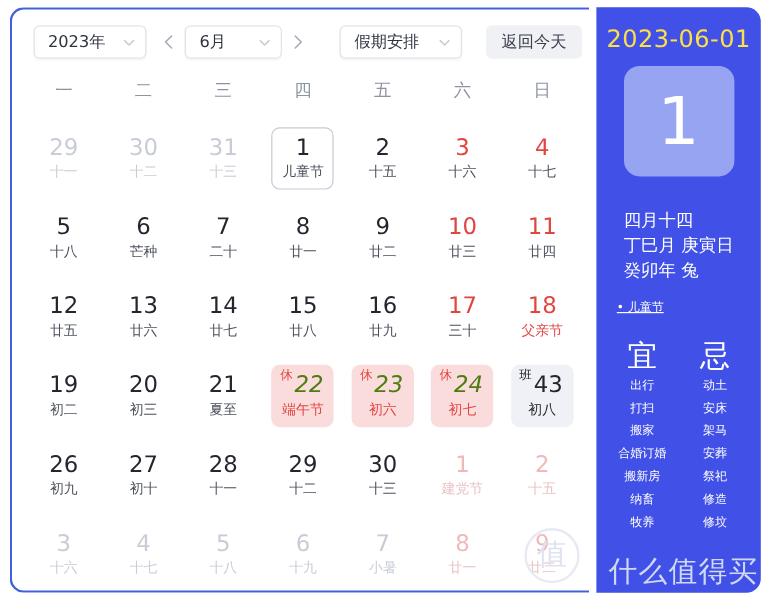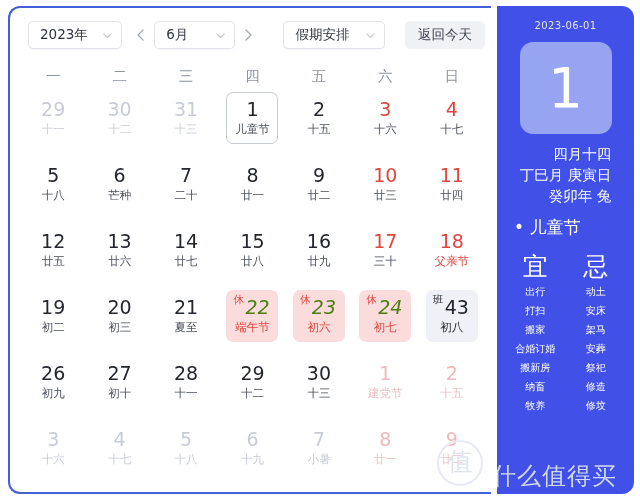--- a/index.html
+++ b/index.html
@@ -130,21 +130,21 @@
   .grid {
     display: grid;
     grid-template-columns: repeat(7, 1fr);
     grid-template-rows: repeat(6, 1fr);
     flex: 1 1 auto;
     margin-top: 4px;
   }
   .cell {
     position: relative;
     display: flex;
-    align-items: flex-start;
+    align-items: flex-end;
     justify-content: center;
   }
   .cell-inner {
     position: relative;
     width: 52px;
     height: 52px;
     box-sizing: border-box;
     border-radius: 7px;
     display: flex;
     flex-direction: column;
@@ -232,61 +232,62 @@
     background: #4150e6;
     border-radius: 0 12px 12px 0;
     color: #ffffff;
     padding: 14px 8px 8px 8px;
     display: flex;
     flex-direction: column;
     align-items: center;
     overflow: hidden;
   }
   .side-date {
-    font-size: 10px;
+    font-size: 20px;
     letter-spacing: .4px;
-    color: #e5e5e5;
+    color: #fde047;
     flex: none;
   }
   .big-box {
     margin-top: 11px;
     width: 92px;
     height: 92px;
     border-radius: 13px;
     background: #96a4f2;
     display: flex;
     align-items: center;
     justify-content: center;
     flex: none;
   }
   .big-num {
     font-size: 55px;
     line-height: 55px;
     color: #ffffff;
     font-family: "DejaVu Sans", "Liberation Sans", sans-serif;
   }
   .lunar-lines {
-    margin-top: 10px;
-    text-align: right;
+    margin-top: 27px;
+    text-align: left;
     flex: none;
   }
   .lunar-lines div {
     font-size: 14.5px;
     line-height: 21px;
     color: #ffffff;
     white-space: nowrap;
   }
   .fest-line {
     margin-top: 11px;
     align-self: flex-start;
     padding-left: 9px;
-    font-size: 17px;
+    font-size: 10px;
     line-height: 18px;
     color: #ffffff;
     flex: none;
+    text-decoration: underline;
   }
 
   .yiji {
     margin-top: 16px;
     width: 100%;
     display: flex;
     flex: none;
   }
   .yiji-col {
     flex: 1 1 50%;
@@ -300,21 +301,21 @@
   }
   .yiji-item {
     font-size: 10px;
     line-height: 19px;
     color: #ffffff;
     white-space: nowrap;
   }
 
   .wm-text {
     position: absolute;
-    right: 17px;
+    right: 2px;
     bottom: 4px;
     font-size: 24px;
     line-height: 28px;
     color: #cfd9f4;
     white-space: nowrap;
     letter-spacing: 1px;
   }
 </style>
 </head>
 <body>

